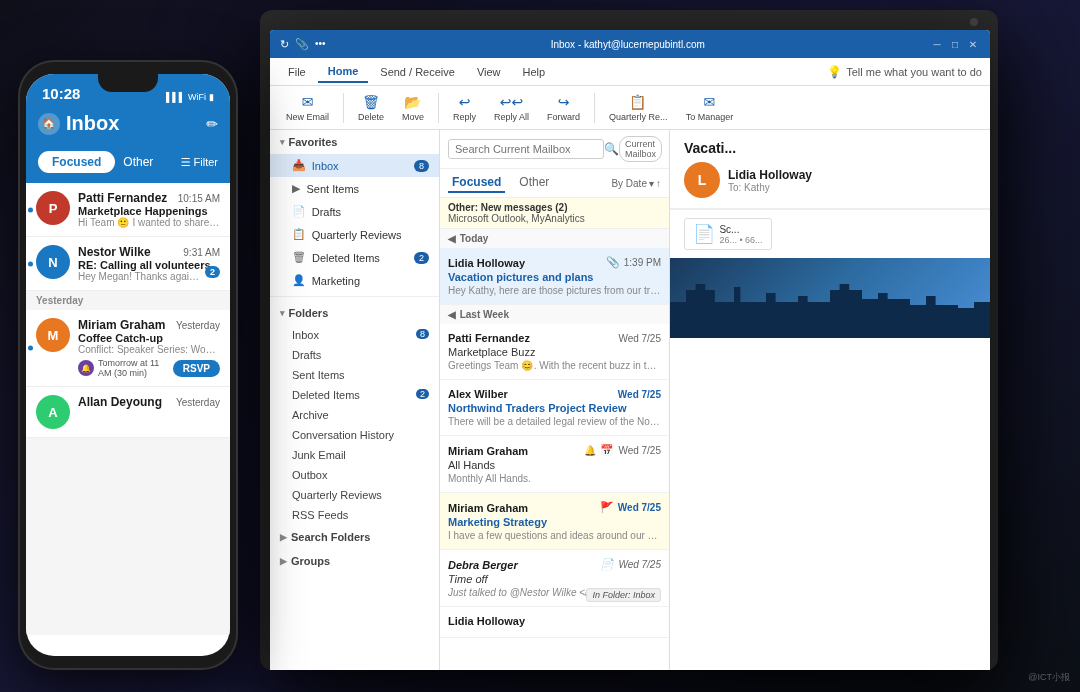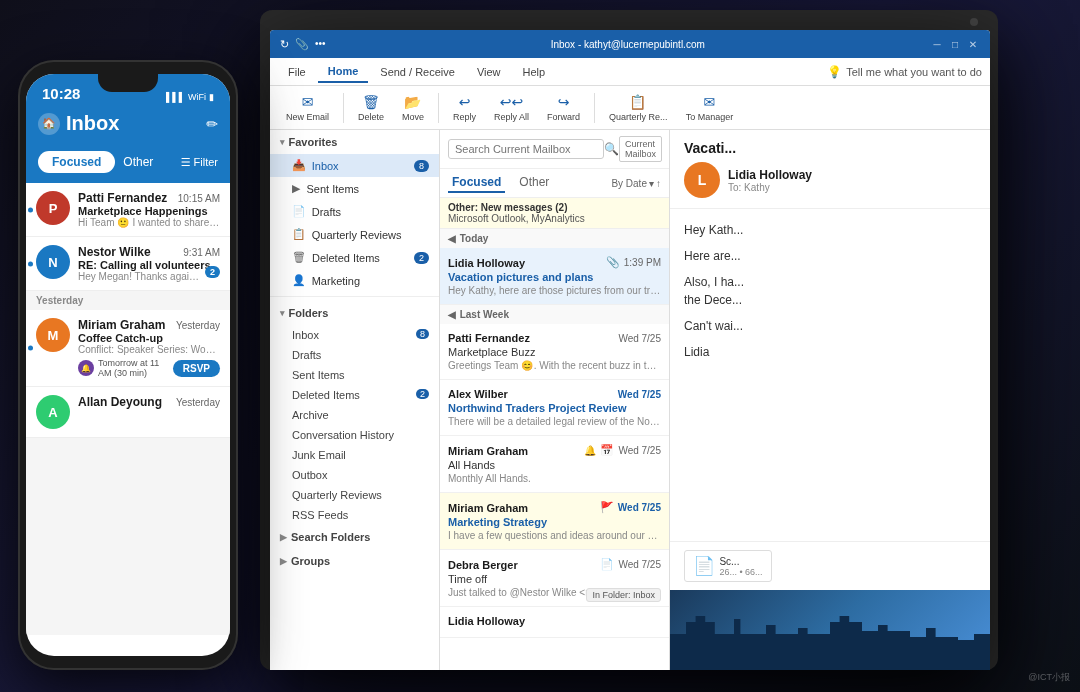--- a/index.html
+++ b/index.html
@@ -447,21 +447,21 @@
     }
     .email-search-btn {
       font-size: 12px;
       color: #666;
     }
     .email-mailbox-btn {
       font-size: 9px;
       color: #666;
       padding: 2px 5px;
       border: 1px solid #ccc;
-      border-radius: 2px;
+      border-radius: 10px;
     }
     
     .email-tabs {
       display: flex;
       align-items: center;
       padding: 4px 8px;
       border-bottom: 1px solid #eee;
       justify-content: space-between;
     }
     .email-tab-group {
@@ -907,21 +907,21 @@
             <span class="email-sender-name">Miriam Graham</span>
             <div class="email-item-icons">
               <span class="email-flag-icon">🚩</span>
               <span class="email-timestamp blue">Wed 7/25</span>
             </div>
           </div>
           <div class="email-subject">Marketing Strategy</div>
           <div class="email-preview">I have a few questions and ideas around our marketing plan. I made some</div>
         </div>
 
-        <div class="email-item" style="position:relative;">
+        <div class="email-item" style="position:relative;font-style:italic;">
           <div class="email-item-top">
             <span class="email-sender-name">Debra Berger</span>
             <div class="email-item-icons">
               <span class="email-attach-icon">📄</span>
               <span class="email-timestamp">Wed 7/25</span>
             </div>
           </div>
           <div class="email-subject normal">Time off</div>
           <div class="email-preview">Just talked to @Nestor Wilke &lt;mailto:NestorW@lucernepubintl.com&gt; and</div>
           <div class="in-folder-badge">In Folder: Inbox</div>
@@ -941,27 +941,20 @@
           </div>
           <div class="reading-pane-sender">
             <div class="reading-sender-avatar">
               <span>L</span>
             </div>
             <div class="reading-sender-info">
               <div class="reading-sender-name">Lidia Holloway</div>
               <div class="reading-sender-to">To: Kathy</div>
             </div>
           </div>
-        </div>
-        <div class="reading-pane-body">
-          <div class="reading-body-text">Hey Kath...</div>
-          <div class="reading-body-text" style="margin-top:8px;">Here are...</div>
-          <div class="reading-body-text" style="margin-top:8px;">Also, I ha...<br>the Dece...</div>
-          <div class="reading-body-text" style="margin-top:8px;">Can't wai...</div>
-          <div class="reading-body-text" style="margin-top:8px;">Lidia</div>
         </div>
         <div class="reading-pane-attachments">
           <div class="attachment-item">
             <span class="attachment-icon">📄</span>
             <div>
               <div style="font-size:10px;color:#333;">Sc...</div>
               <div style="font-size:9px;color:#888;">26... • 66...</div>
             </div>
           </div>
         </div>

